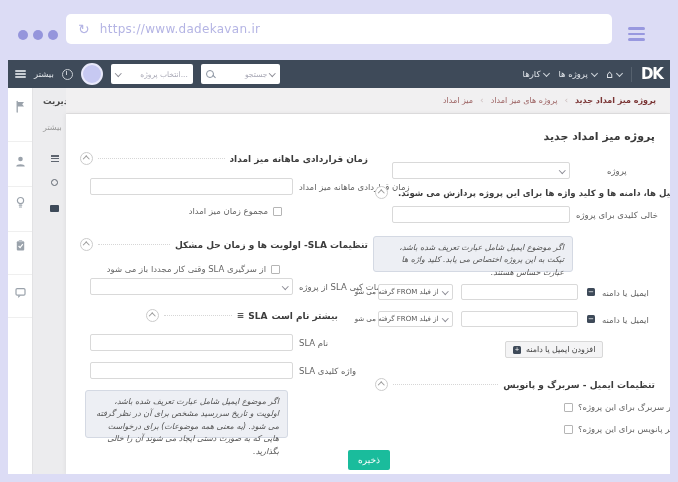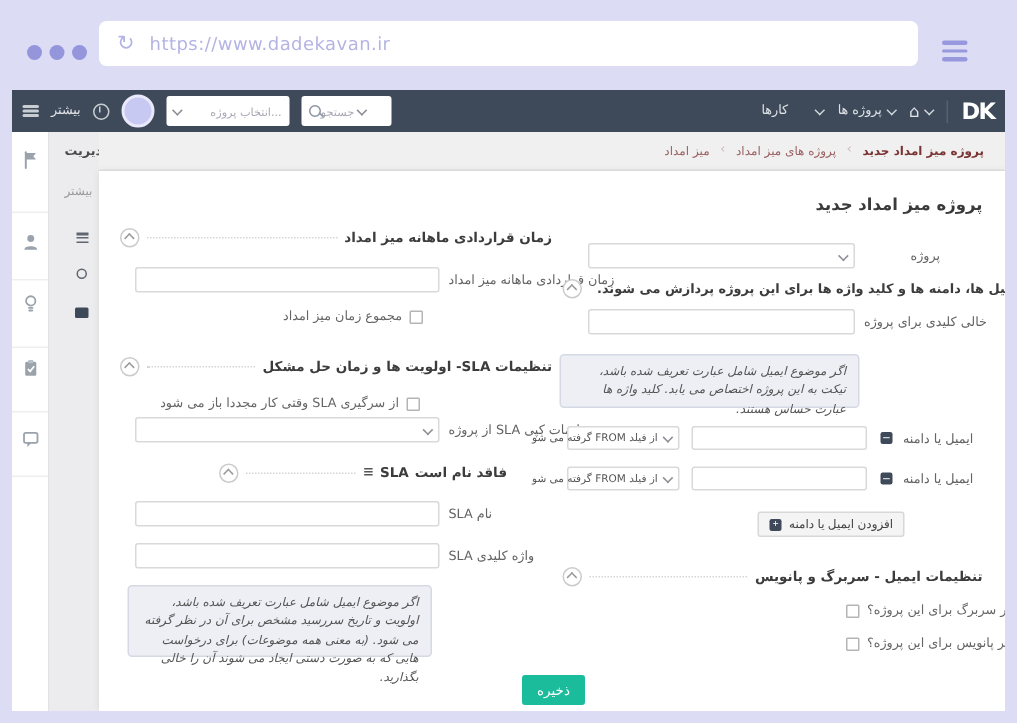--- a/index.html
+++ b/index.html
@@ -112,32 +112,32 @@
           </span>
         <span class="nav-txt">بیشتر</span>
         <span class="clock">
             <i></i>
           </span>
         <span class="avatar"></span>
         <div class="pill" style="width:82px;justify-content:space-between">
           <span class="scv"></span>
           <span class="ph">انتخاب پروژه...</span>
         </div>
-        <div class="pill" style="width:60px;justify-content:flex-start">
+        <div class="pill" style="width:79px;justify-content:space-between">
           <span class="mag">
               <i></i>
             </span>
           <span style="display:flex;align-items:center;gap:3px">
             <span class="ph">جستجو</span>
             <span class="scv"></span>
           </span>
         </div>
       </div>
       <div class="nav-right">
-        <span style="display:flex;align-items:center;gap:19px">
+        <span style="display:flex;align-items:center;gap:4px">
           <span class="nav-txt">کارها</span>
             <span class="chv"></span>
         </span>
         <span style="display:flex;align-items:center;gap:4px">
           <span class="nav-txt">پروژه ها</span>
             <span class="chv"></span>
         </span>
         <span style="display:flex;align-items:center;gap:4px">
           <span style="font-size:11px;color:#dfe3e8;line-height:1">⌂</span>
           <span class="chv"></span>
@@ -243,21 +243,21 @@
           </div>
           <span class="flbl" style="left:233px;top:168px">تنظیمات کپی SLA از پروژه</span>
 
           <div class="sech" style="left:80px;top:195px;width:192px">
             <span class="circ">
                 <span class="cv"></span>
               </span>
             <span class="dl"></span>
             <span class="sla-ham">≡</span>
             <span class="st" style="margin:0 4px">SLA</span>
-            <span class="st">فاقد نام است</span>
+            <span class="st">بیشتر نام است</span>
           </div>
 
           <input class="inp" style="left: 24px; top: 220px; width: 203px;">
           <span class="flbl" style="left:233px;top:224px">نام SLA</span>
 
           <input class="inp" style="left: 24px; top: 248px; width: 203px;">
           <span class="flbl" style="left:233px;top:252px">واژه کلیدی SLA</span>
 
           <div class="ibox" style="left:19px;top:276px;width:203px;height:48px">اگر موضوع ایمیل شامل عبارت تعریف شده باشد، اولویت و تاریخ سررسید مشخص برای آن در نظر گرفته می شود. (به معنی همه موضوعات) برای درخواست هایی که به صورت دستی ایجاد می شوند آن را خالی بگذارید.</div>
 

